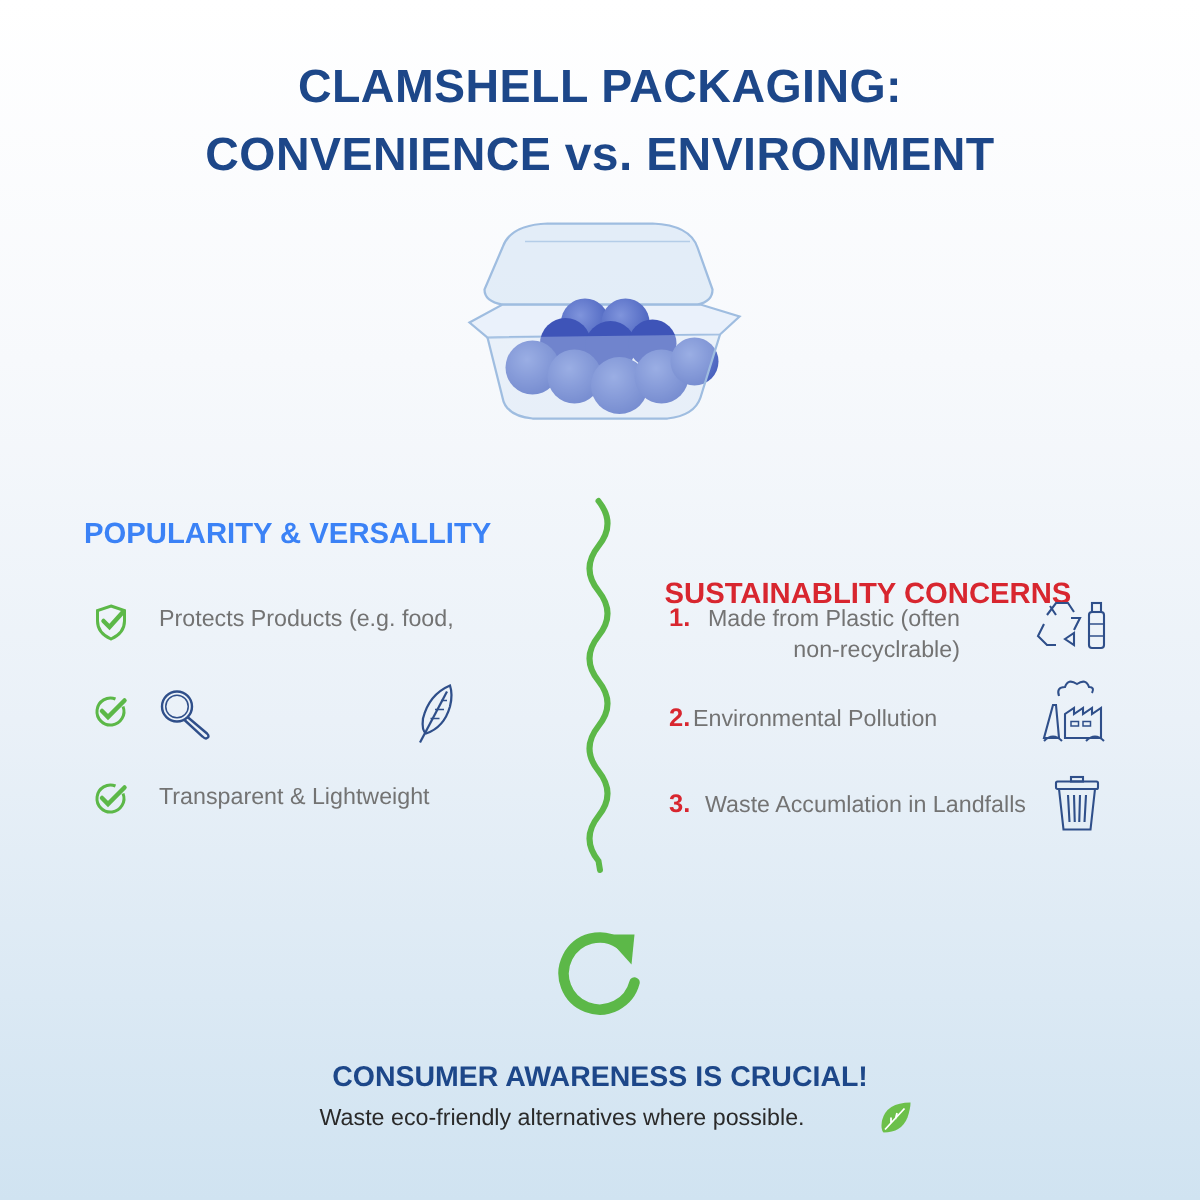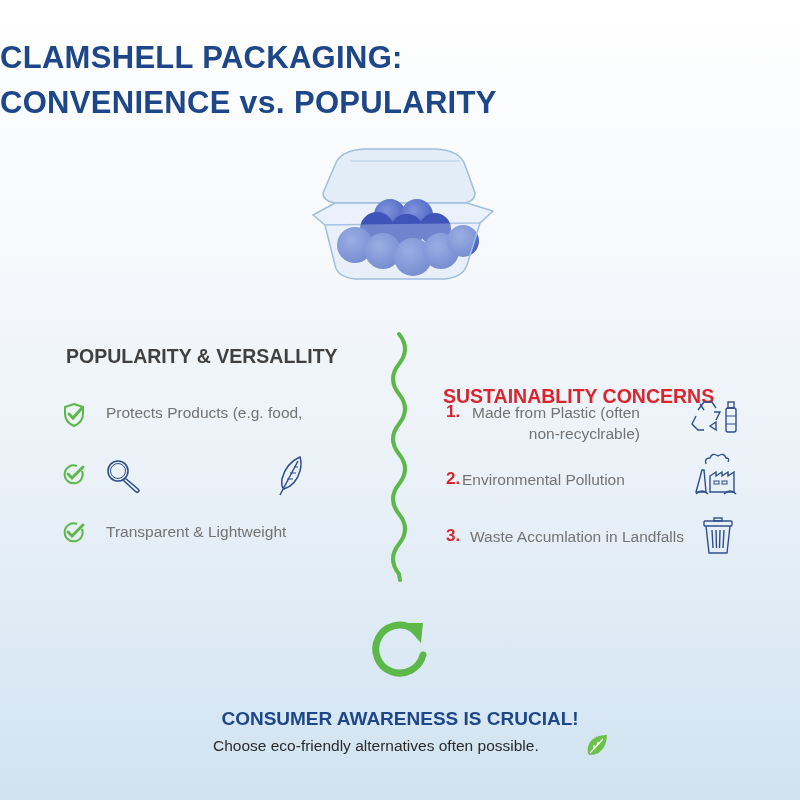--- a/index.html
+++ b/index.html
@@ -2,30 +2,30 @@
 <html><head>
 <meta charset="utf-8">
 <style>
   html, body { margin:0; padding:0; }
   body {
     width:800px; height:800px; overflow:hidden; position:relative;
     background: linear-gradient(180deg, #ffffff 0%, #f7f9fc 30%, #eaf1f8 60%, #d0e3f1 100%);
     font-family: "Liberation Sans", "DejaVu Sans", sans-serif;
   }
   .title {
-    position:absolute; left:0; width:800px; top:36px; 
+    position:absolute; left:0; width:800px; top:36px; text-align:center;
     color:#1d4789; font-weight:bold; font-size:31px; line-height:44px;
     letter-spacing:0.3px;
   }
   .title .vs { font-size:32px; }
   .hero { position:absolute; left:295px; top:145px; width:210px; height:140px; }
   .col-head {
     position:absolute; font-weight:bold; font-size:19.5px; top:345px;
   }
-  .left-head { left:66px; color:#404040; }
+  .left-head { left:56px; color:#3b82f6; }
   .right-head { left:443px; color:#d8262f;margin-top:40px; }
   .item { position:absolute; font-size:15.5px; color:#737373; line-height:21px; }
   .icon { position:absolute; }
   .num { position:absolute; color:#d8262f; font-weight:bold; font-size:17px; }
   .divider { position:absolute; left:385px; top:330px; width:30px; height:255px; }
   .cycle { position:absolute; left:365px; top:615px; width:70px; height:70px; }
   .footer-head {
     position:absolute; left:0; width:800px; top:708px; text-align:center;
     color:#1d4789; font-weight:bold; font-size:19px;
   }
@@ -35,21 +35,21 @@
   .leaf { position:absolute; left:585px; top:733px; width:24px; height:24px; }
 </style>
 </head>
 <body>
 
 <div class="title">
   <div>CLAMSHELL PACKAGING:</div>
   <div>
     <span>CONVENIENCE</span>
     <span class="vs">vs.</span>
-    <span>POPULARITY</span>
+    <span>ENVIRONMENT</span>
   </div>
 </div>
 
 <svg class="hero" viewBox="0 0 210 140">
   <defs>
     <radialGradient id="berry" cx="40%" cy="35%" r="65%">
       <stop offset="0%" stop-color="#7f94dc"></stop>
       <stop offset="100%" stop-color="#4b63bf"></stop>
     </radialGradient>
   </defs>
@@ -142,17 +142,17 @@
   <rect x="2" y="5" width="28" height="5" rx="1" fill="none" stroke="#2f4f8a" stroke-width="1.4"></rect>
   <path d="M4 10 L7 37 L25 37 L28 10" fill="none" stroke="#2f4f8a" stroke-width="1.4"></path>
   <path d="M10 14 L11 32 M14 14 L14.5 32 M18 14 L17.5 32 M22 14 L21 32" stroke="#2f4f8a" stroke-width="1.4"></path>
 </svg>
 
 <svg class="cycle" viewBox="0 0 70 70">
   <path d="M58 40 A24 24 0 1 1 48 14" fill="none" stroke="#5cb848" stroke-width="7" stroke-linecap="round"></path>
   <path d="M38 8 L58 8 L56 28 Z" fill="#5cb848"></path>
 </svg>
 <div class="footer-head">CONSUMER AWARENESS IS CRUCIAL!</div>
-<div class="footer-sub">Choose eco-friendly alternatives often possible.</div>
+<div class="footer-sub">Waste eco-friendly alternatives where possible.</div>
 <svg class="leaf" viewBox="0 0 24 24">
   <path d="M22 2 Q6 2 3 14 Q2 20 4 22 Q16 22 20 12 Q22 6 22 2 Z" fill="#6cc04a"></path>
   <path d="M5 20 L18 6 M9 16 L9 12 M12 13 L13 9" stroke="#ffffff" stroke-width="1.2"></path>
 </svg>
 
 </body></html>

